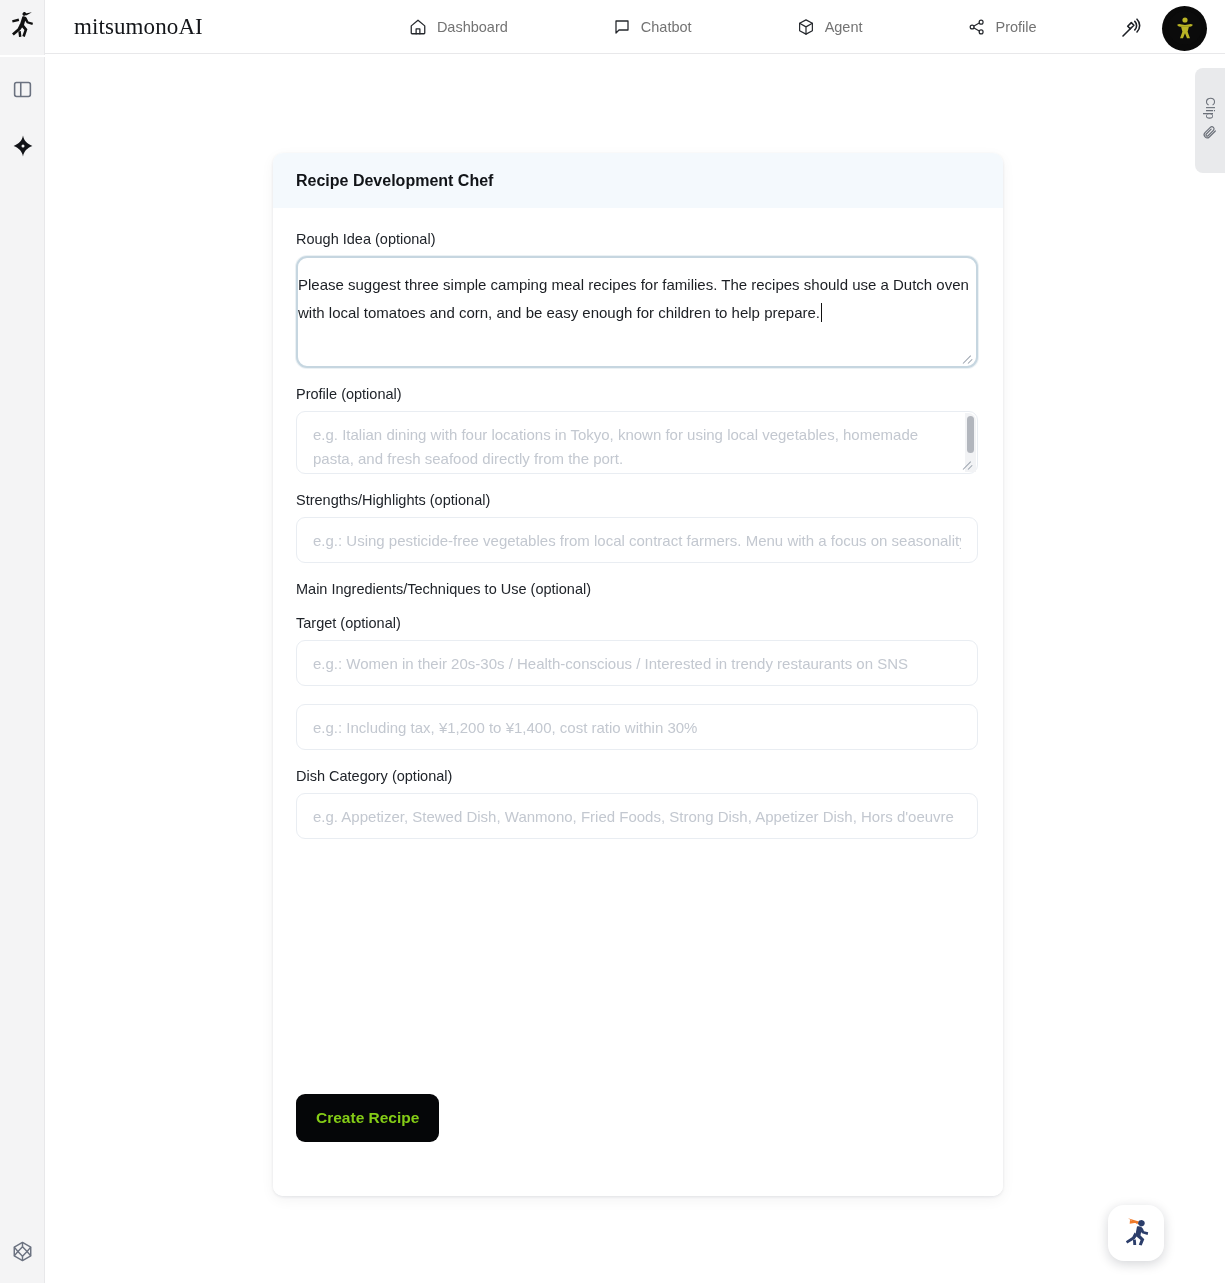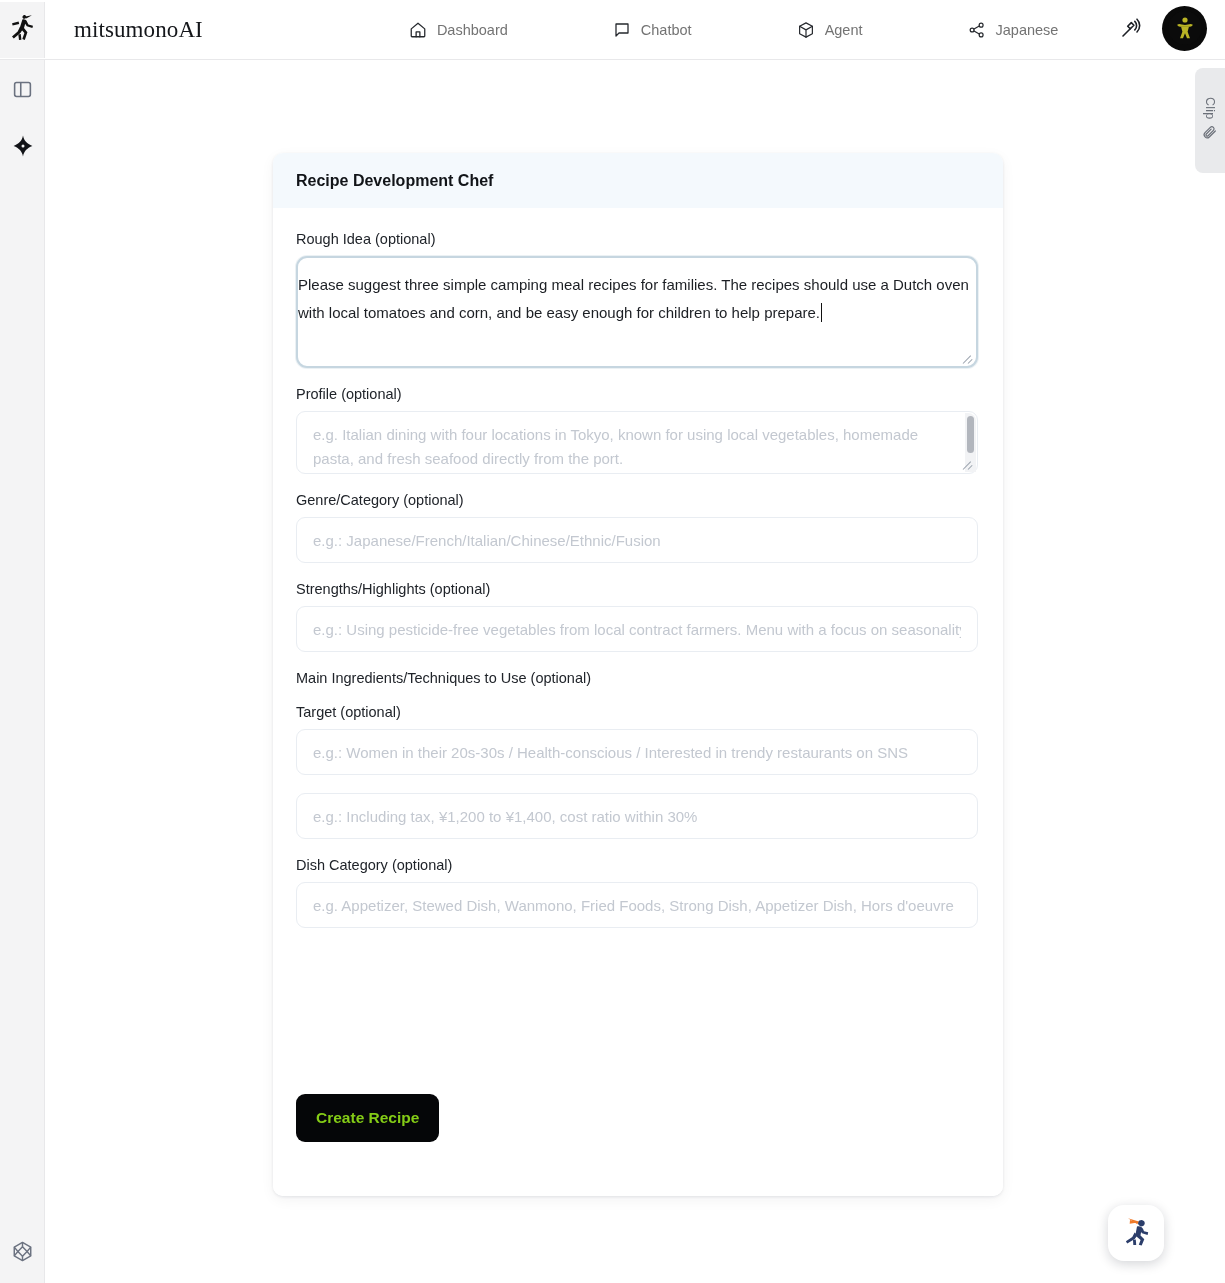--- a/index.html
+++ b/index.html
@@ -6,21 +6,21 @@
   html, body {
     width: 1225px; height: 1283px;
     font-family: "Liberation Sans", sans-serif;
     background: #ffffff;
     overflow: hidden;
   }
   body { position: relative; }
 
   
   .topbar {
-    position: absolute; top: 0; left: 0; width: 1225px; height: 60px;
+    position: absolute; top: 0; left: 0; width: 1225px; height: 54px;
     background: #ffffff;
     border-bottom: 1px solid #e8e8ea;
     display: flex; align-items: center;
     z-index: 20;
   }
   .topbar-logo-cell {
     width: 45px; height: 56px;
     background: #f4f4f5;
     border-right: 1px solid #e8e8ea;
     display: flex; align-items: center; justify-content: center;
@@ -269,21 +269,21 @@
     </div>
     <div class="nav-item">
       <span class="nav-icon">
         <svg width="18" height="18" viewBox="0 0 24 24" fill="none" stroke="#25282d" stroke-width="1.6" stroke-linecap="round">
           <circle cx="17.5" cy="5.5" r="2.6"></circle>
           <circle cx="17.5" cy="18.5" r="2.6"></circle>
           <circle cx="5.5" cy="12" r="2.6"></circle>
           <path d="M8 10.8l7-4M8 13.2l7 4"></path>
         </svg>
       </span>
-      <span>Japanese</span>
+      <span>Profile</span>
     </div>
   </nav>
 
   <div class="topbar-right">
     <div class="bell-btn">
       <svg width="24" height="24" viewBox="0 0 24 24" fill="none" stroke="#1d2026" stroke-width="1.6" stroke-linecap="round" stroke-linejoin="round">
         <path d="M4 20l7.5-7.5"></path>
         <path d="M11.3 12.8l-2.6-2.6 3.6-3.6 2.6 2.6z"></path>
         <path d="M15.8 5.4a6 6 0 0 1 0 8.5"></path>
         <path d="M18 3.2a9 9 0 0 1 0 12.8"></path>
@@ -360,24 +360,20 @@
         <label class="field-label">Profile (optional)</label>
         <div class="ta-wrap">
           <textarea class="control mid" placeholder="e.g. Italian dining with four locations in Tokyo, known for using local vegetables, homemade pasta, and fresh seafood directly from the port." style=""></textarea>
           <div class="scrollbar">
             <div class="thumb"></div>
           </div>
           <span class="resize-handle"></span>
         </div>
       </div>
 
-      <div class="field">
-        <label class="field-label">Genre/Category (optional)</label>
-        <input class="control single" type="text" placeholder="e.g.: Japanese/French/Italian/Chinese/Ethnic/Fusion" style="">
-      </div>
 
       <div class="field">
         <label class="field-label">Strengths/Highlights (optional)</label>
         <input class="control single" type="text" placeholder="e.g.: Using pesticide-free vegetables from local contract farmers. Menu with a focus on seasonality." style="">
       </div>
 
       <div class="field">
         <label class="field-label">Main Ingredients/Techniques to Use (optional)</label>
       </div>
 

